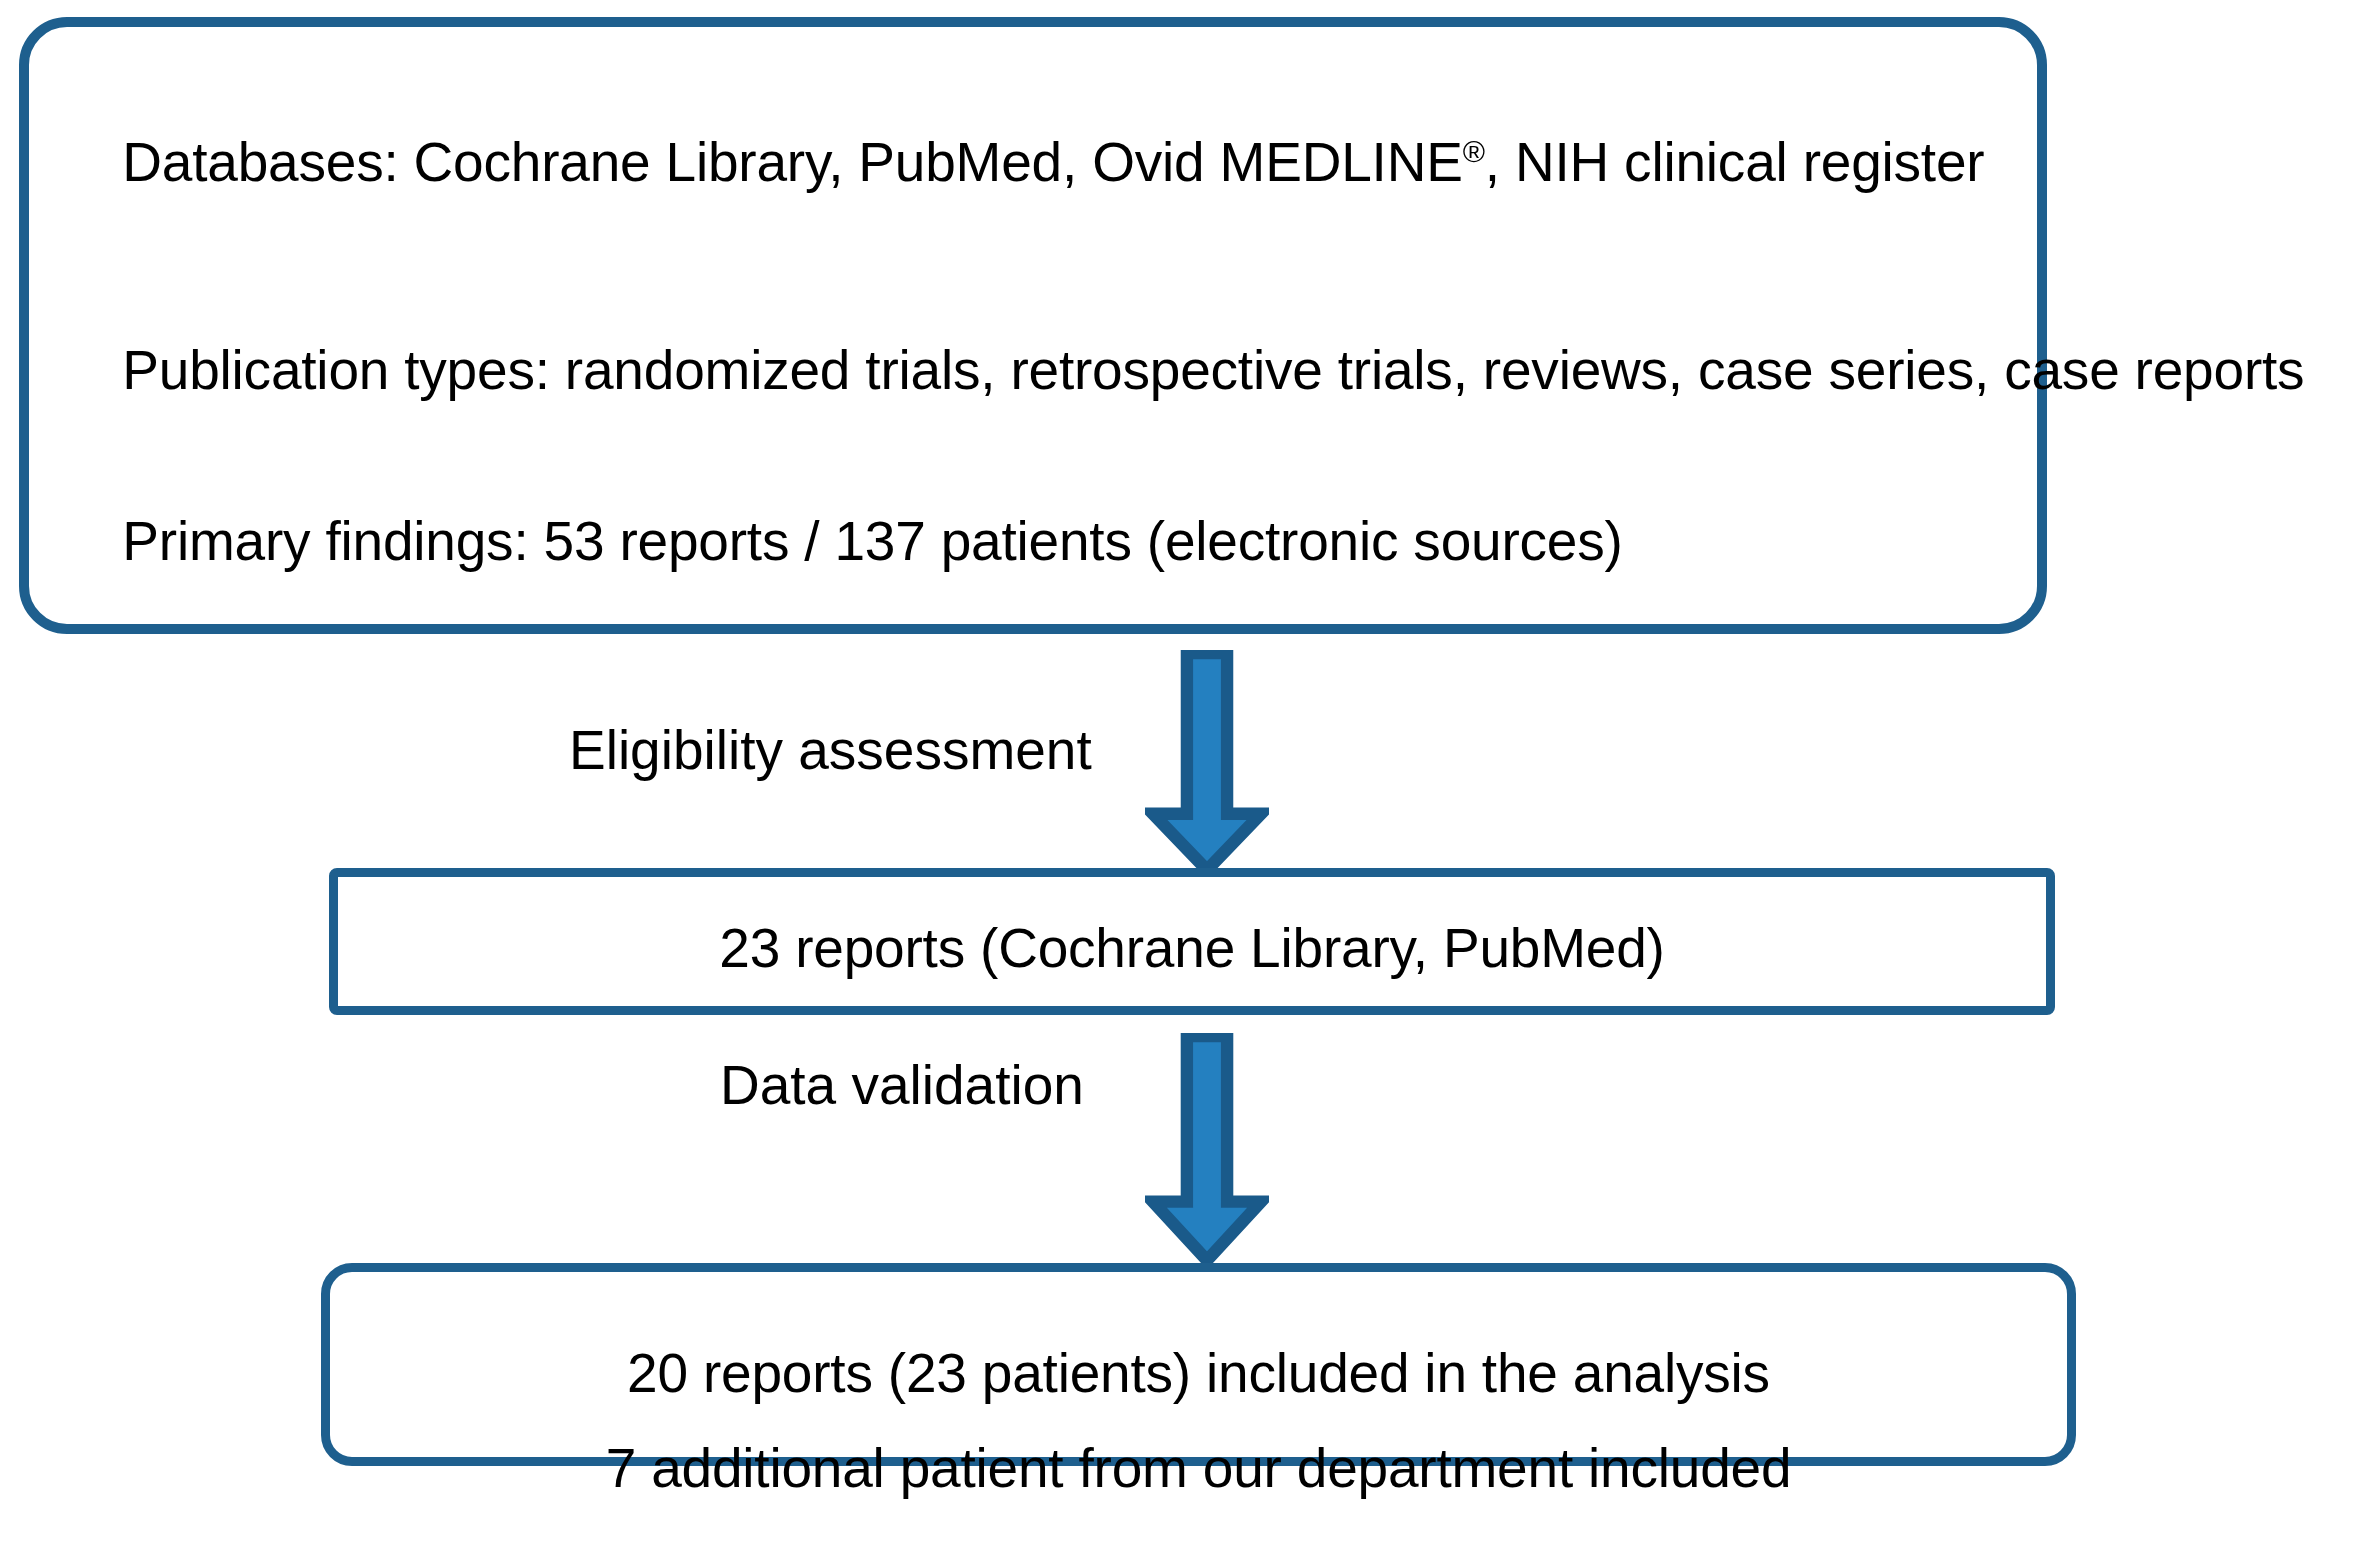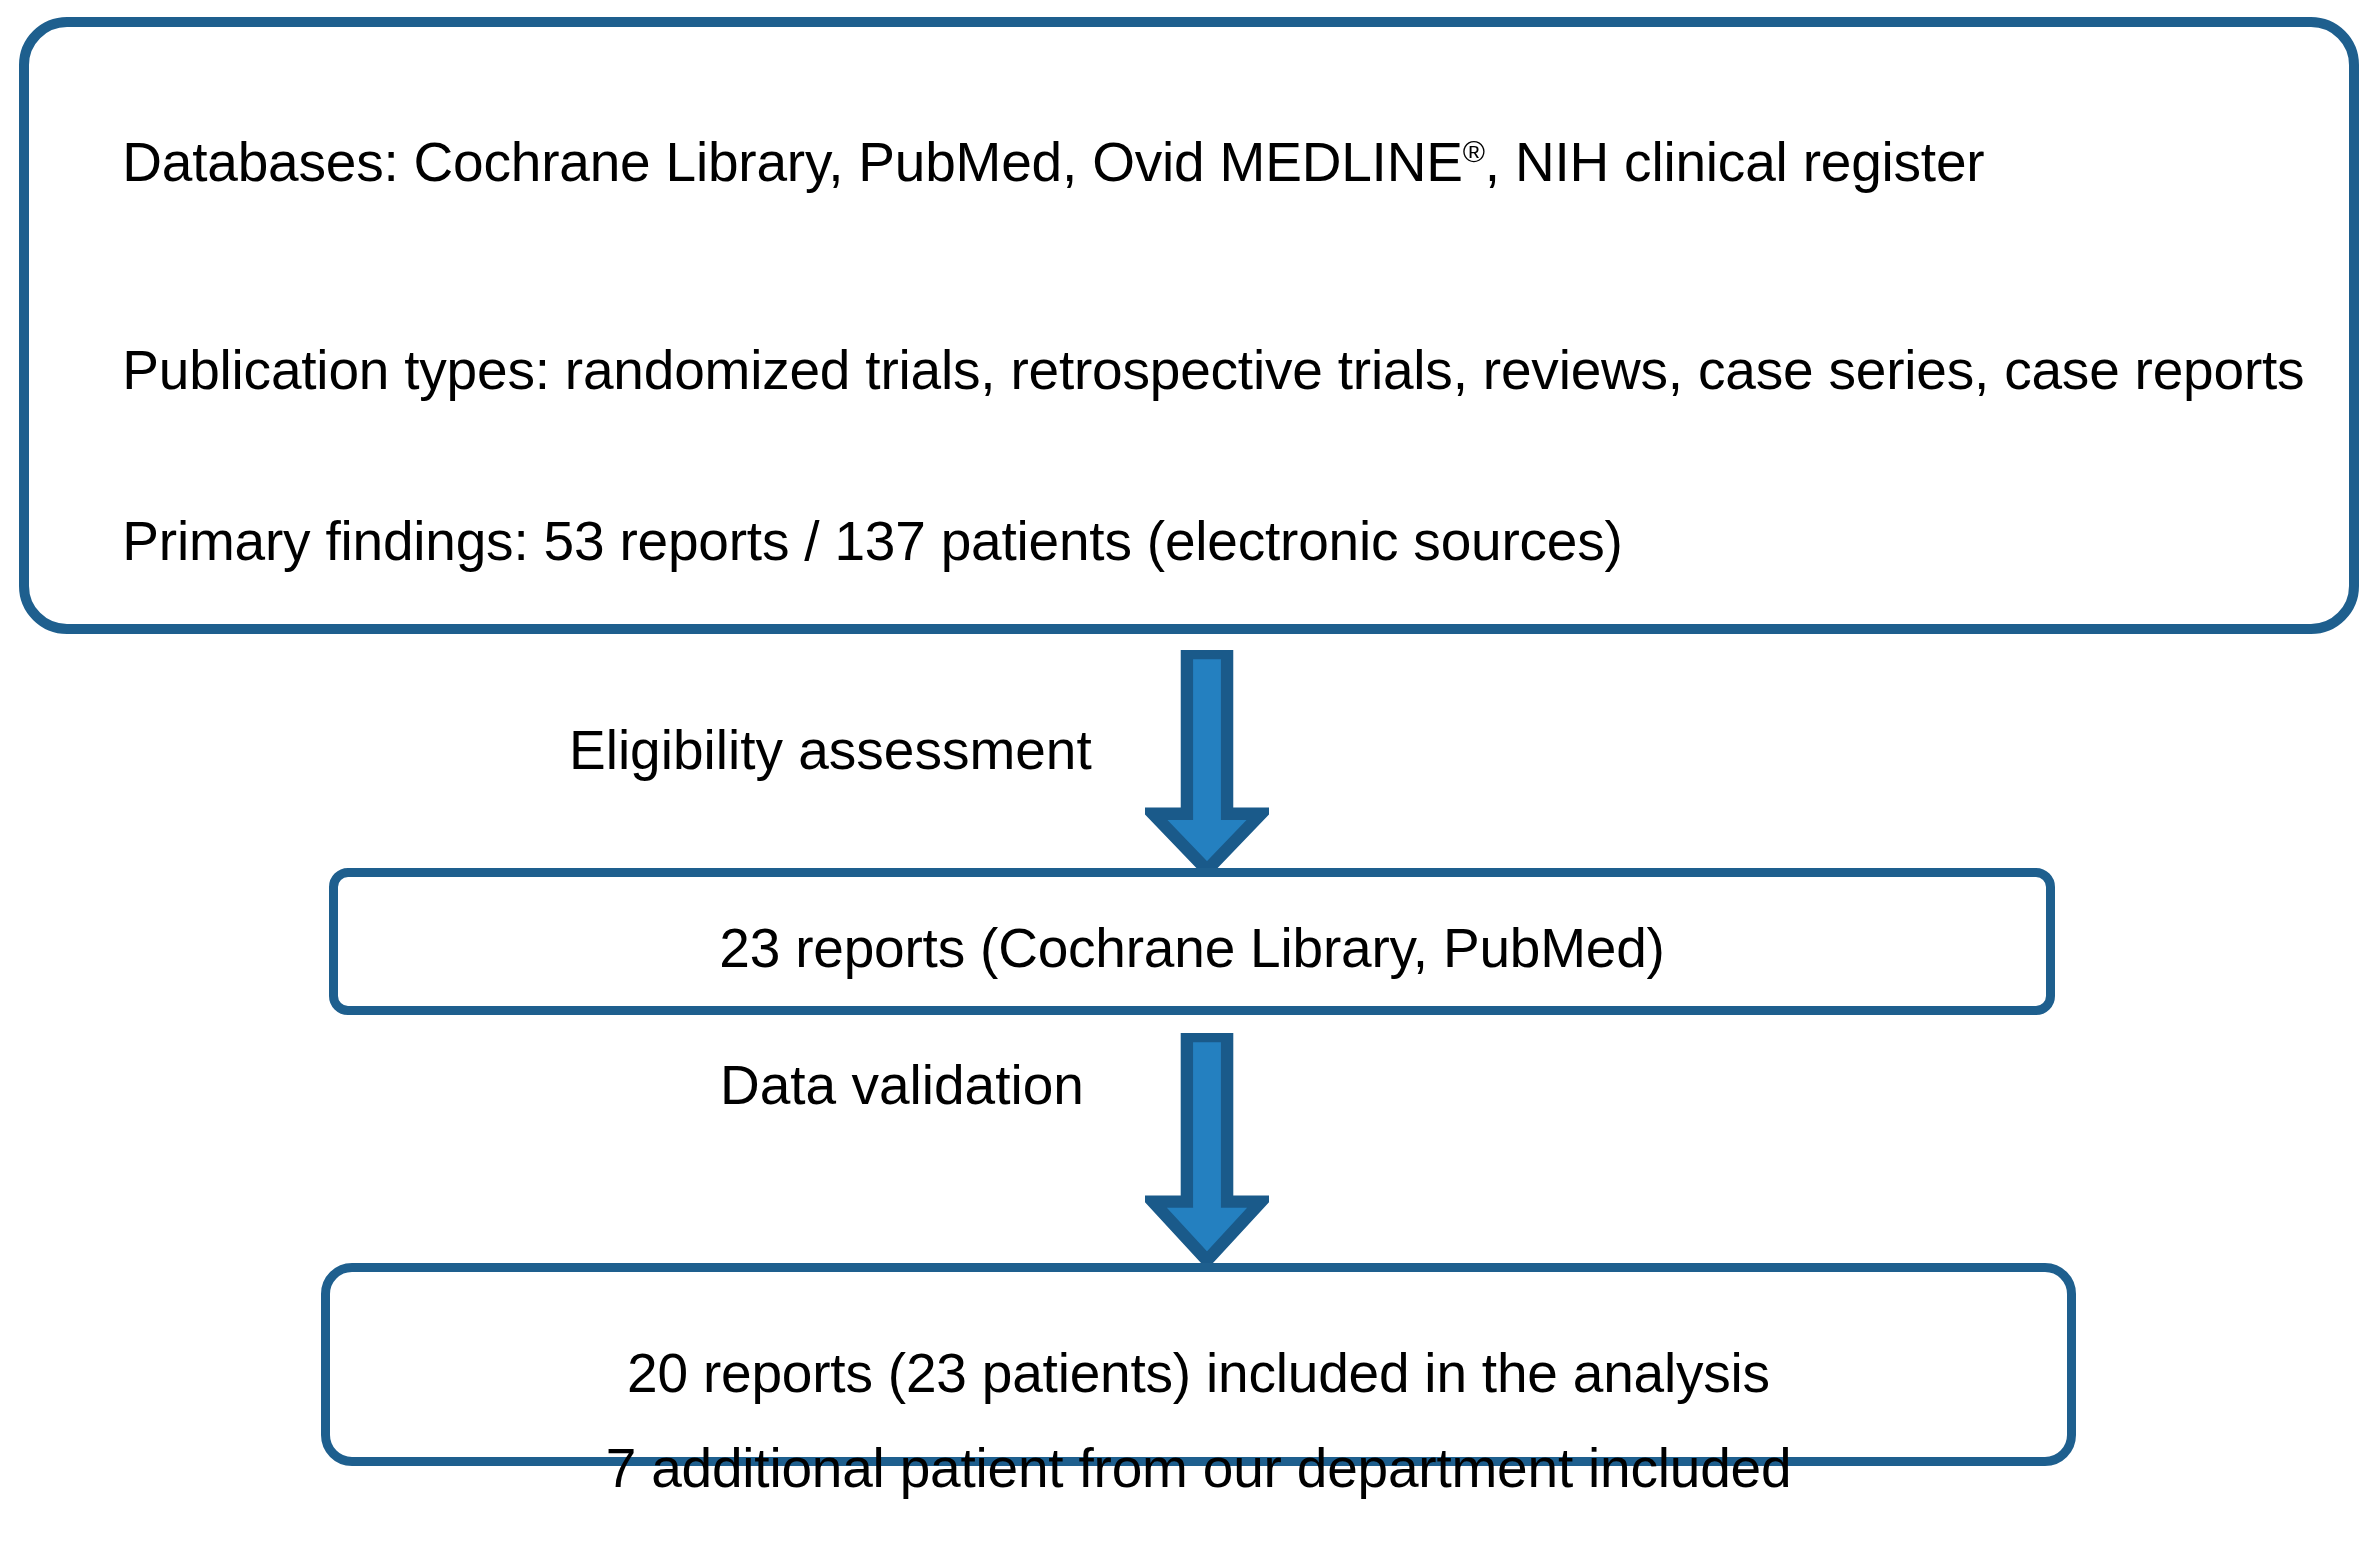--- a/index.html
+++ b/index.html
@@ -23,32 +23,32 @@
   .flow-box {
     position: absolute;
     box-sizing: border-box;
     background: #ffffff;
     border-style: solid;
     border-color: #1e5f8e;
   }
   .box-search {
     left: 19.3px;
     top: 17px;
-    width: 2340px;
+    width: 2028px;
     height: 617px;
     border-width: 10px;
     border-radius: 48px;
   }
   .box-screened {
     left: 329px;
     top: 868px;
     width: 1726px;
     height: 147px;
     border-width: 9.3px;
-    border-radius: 19px;
+    border-radius: 8px;
   }
   .box-included {
     left: 321px;
     top: 1263px;
     width: 1755px;
     height: 203px;
     border-width: 9.3px;
     border-radius: 31px;
   }
 

